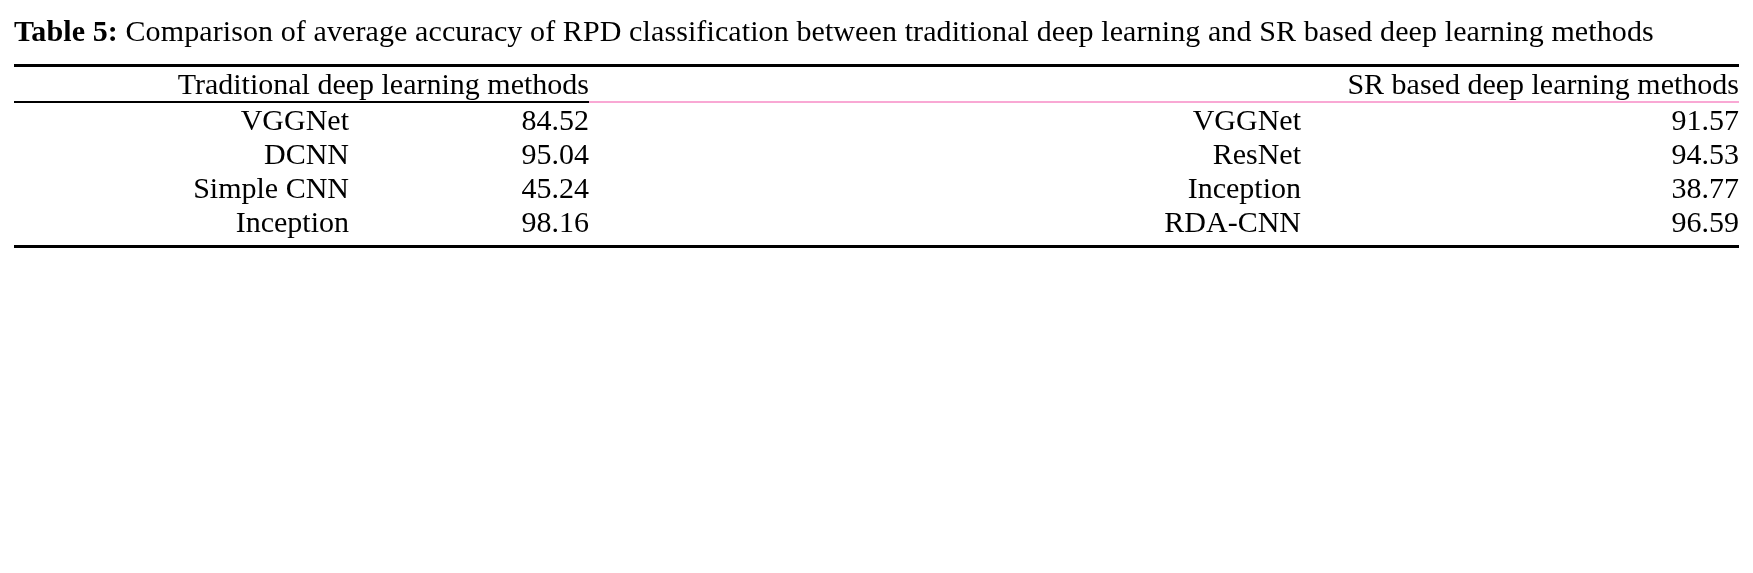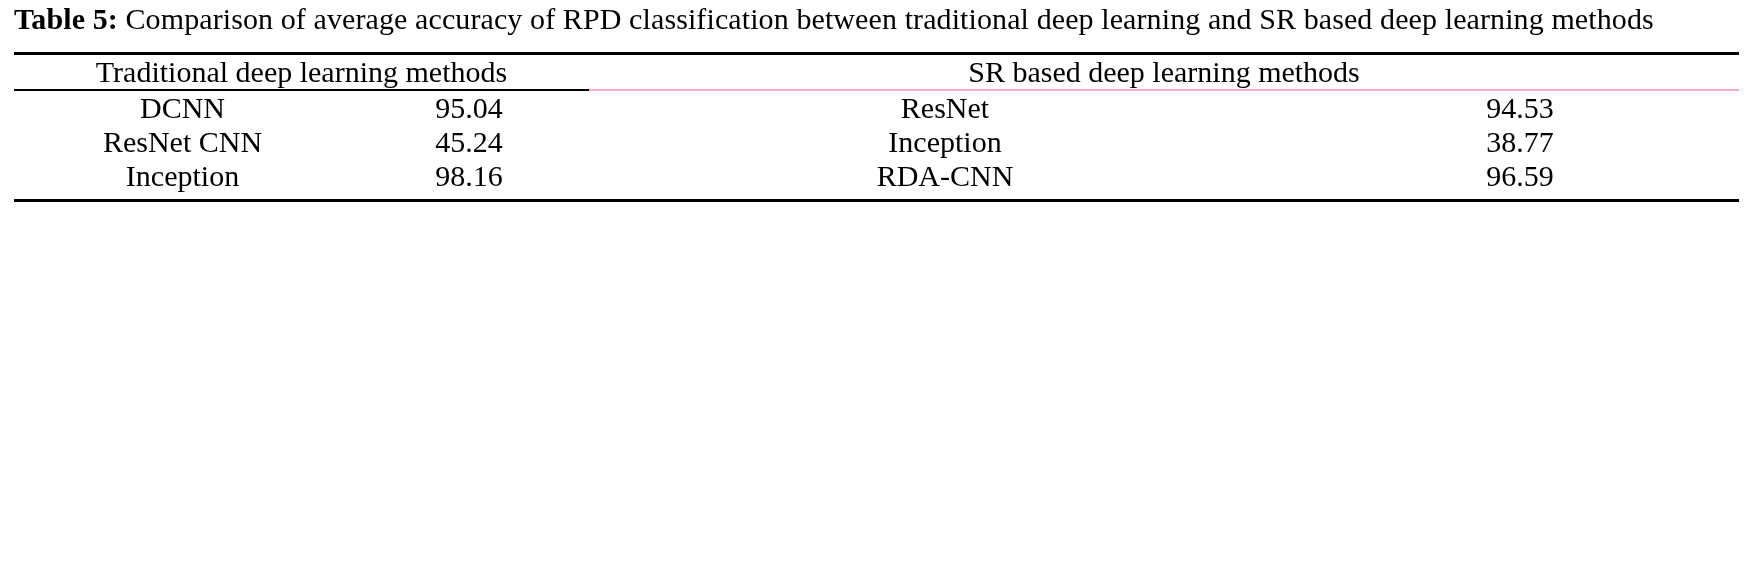--- a/index.html
+++ b/index.html
@@ -17,39 +17,39 @@
   .page {
     position: relative;
     width: 1753px;
     height: 573px;
     box-sizing: border-box;
     padding: 0 14px;
   }
   .caption {
     font-size: 30px;
     line-height: 1.27;
-    margin-top: 0;
+    margin-top: 12px;
     letter-spacing: 0.1px;
     width: 1725px;
   }
   .caption-label {
     font-weight: bold;
   }
   .caption-text {
     font-weight: normal;
   }
   table.tbl {
     border-collapse: collapse;
     width: 1725px;
     margin-top: 14px;
     table-layout: fixed;
   }
   table.tbl td, table.tbl th {
     padding: 0;
-    text-align: center;
+    text-align: right;
     font-weight: normal;
     font-size: 30px;
     vertical-align: bottom;
   }
   
   .rule-top td {
     border-top: 3px solid #000;
     height: 0;
     font-size: 0;
     line-height: 0;
@@ -115,27 +115,33 @@
       </tr>
       <tr class="grouphdr">
         <td class="g1" colspan="2">Traditional deep learning methods</td>
         <td class="g2" colspan="2">SR based deep learning methods</td>
       </tr>
       <tr class="rule-mid">
         <td colspan="4"></td>
       </tr>
 
       <tr class="datarow">
+        <td class="pad-l">VGGNet</td>
+        <td>84.52</td>
+        <td>VGGNet</td>
+        <td>91.57</td>
+      </tr>
+      <tr class="datarow">
         <td class="pad-l">DCNN</td>
         <td>95.04</td>
         <td>ResNet</td>
         <td>94.53</td>
       </tr>
       <tr class="datarow">
-        <td class="pad-l">ResNet CNN</td>
+        <td class="pad-l">Simple CNN</td>
         <td>45.24</td>
         <td>Inception</td>
         <td>38.77</td>
       </tr>
       <tr class="datarow">
         <td class="pad-l">Inception</td>
         <td>98.16</td>
         <td>RDA-CNN</td>
         <td>96.59</td>
       </tr>

